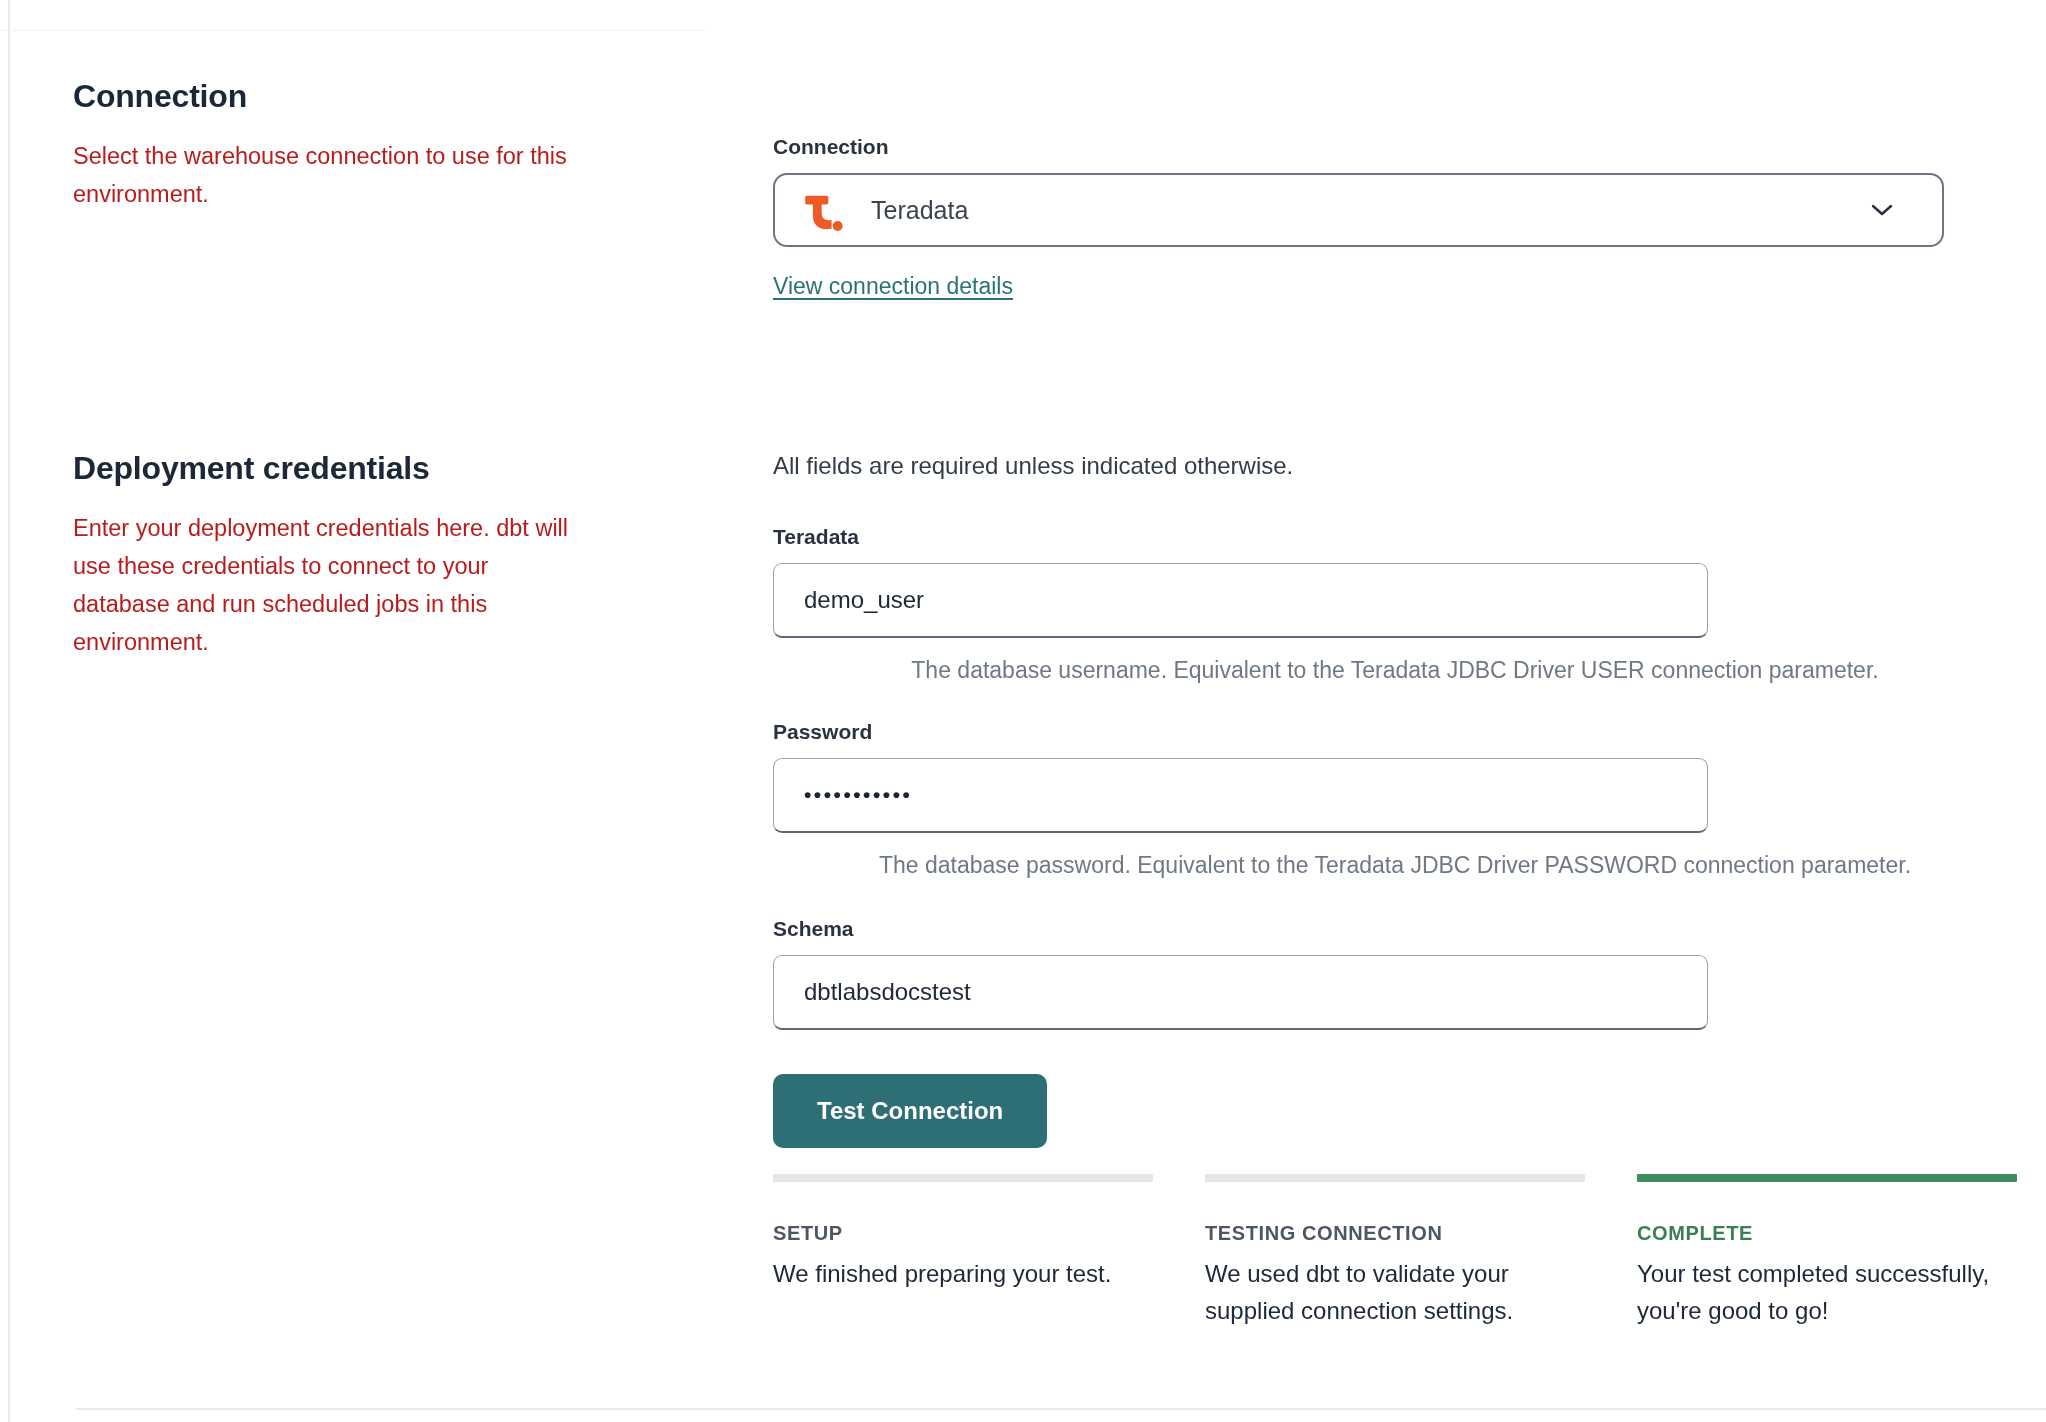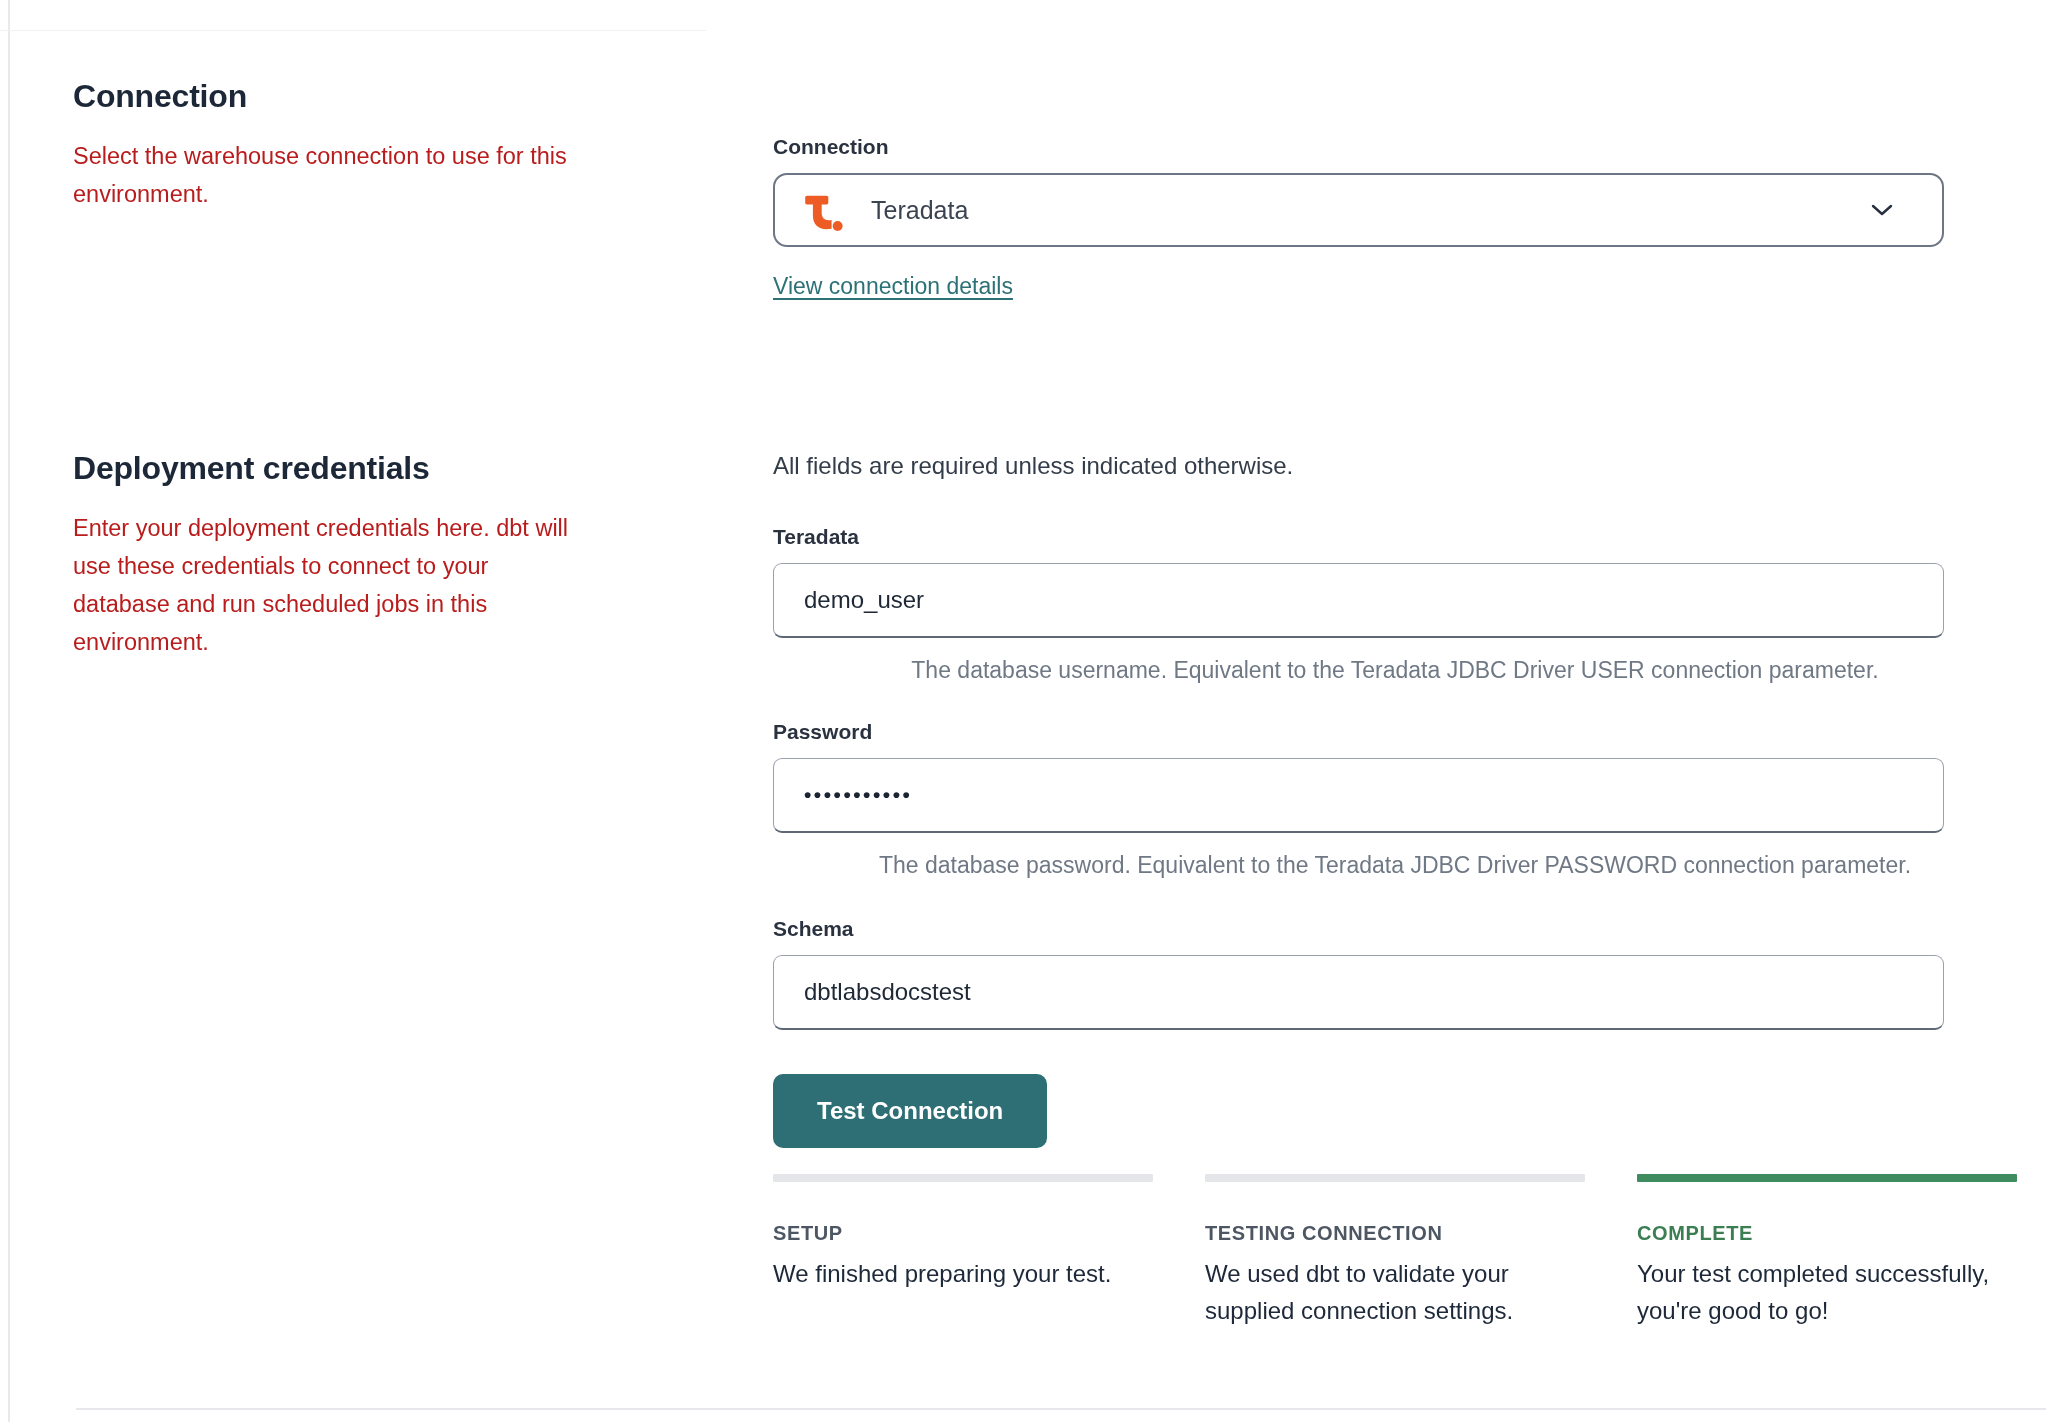--- a/index.html
+++ b/index.html
@@ -30,21 +30,21 @@
   .link { display:inline-block; margin-top:26px; font-size:23px; color:#2c7176;
           text-decoration:underline; text-underline-offset:4px; cursor:pointer; }
 
   .required-note { font-size:24px; color:#333d4a; line-height:1.3; }
 
   .field-group { margin-top:0; }
   .fg-username { margin-top:44px; }
   .fg-password { margin-top:36px; }
   .fg-schema   { margin-top:38px; }
 
-  .text-input { display:block; margin-top:14px; width:1171px; height:75px;
+  .text-input { display:block; margin-top:14px; width:935px; height:75px;
                 border:1px solid #99a1ac; border-bottom:2px solid #5e6876; border-radius:9px;
                 padding:0 30px; font:inherit; font-size:24px; color:#1e2836; background:#fff; outline:none; }
   .text-input.password { font-size:21px; letter-spacing:2.5px; font-weight:700; color:#1b2433; }
 
   .helper { margin-top:19px; font-size:23px; color:#6f7885;text-align:center; }
 
   .test-btn { margin-top:44px; height:74px; padding:0 44px; background:#2d6f75; color:#ffffff;
               border:none; border-radius:10px; font:inherit; font-size:24px; font-weight:600;
               cursor:pointer; }
 

